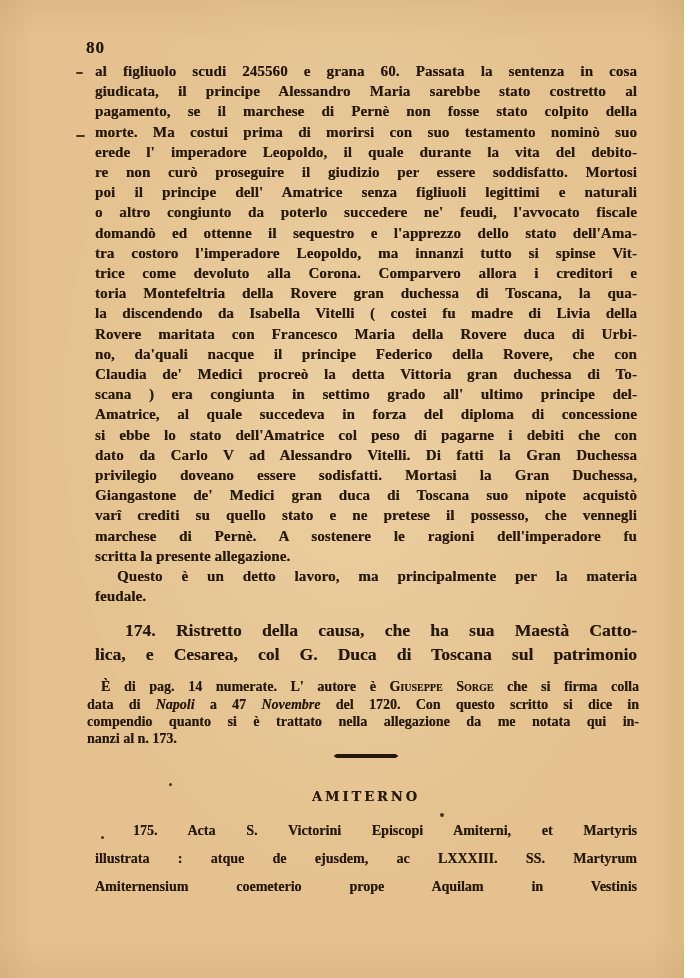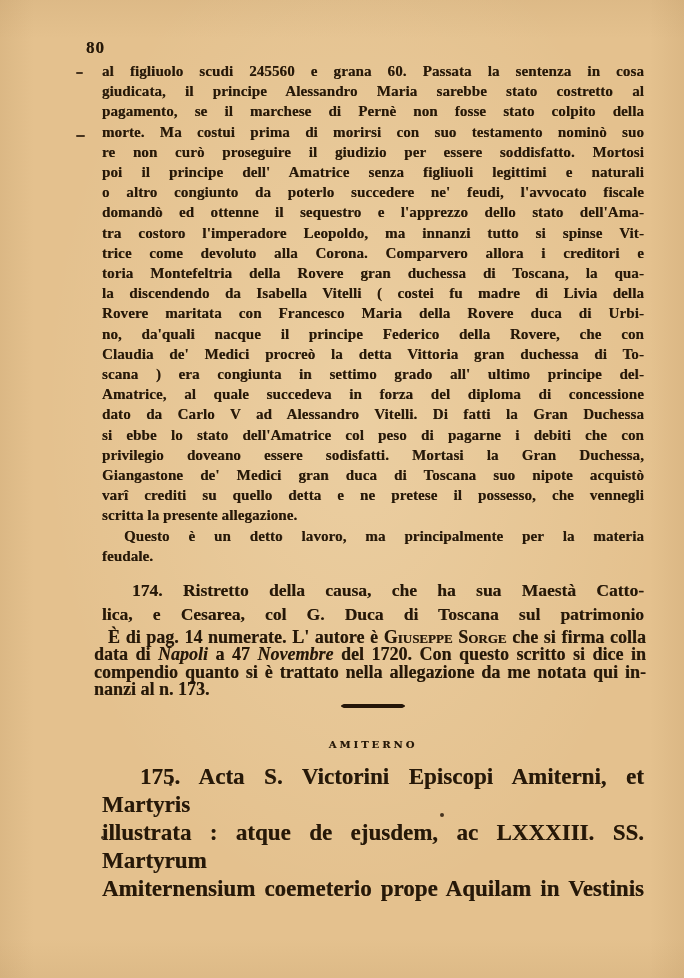--- a/index.html
+++ b/index.html
@@ -20,21 +20,21 @@
   }
   .page-number {
     position: absolute;
     left: 86px;
     top: 38px;
     font-size: 17px;
     letter-spacing: 1px;
   }
   .column {
     position: absolute;
-    left: 102px;
+    left: 95px;
     top: 61px;
     width: 542px;
   }
   .tline {
     text-align: justify;
     text-align-last: justify;
     text-justify: inter-word;
   }
   .tline.end { text-align-last: left; }
   .body-text {
@@ -43,45 +43,45 @@
     letter-spacing: 0.1px;
   }
   .body-text .tline.indent { text-indent: 22px; }
   .entry {
     font-size: 17.5px;
     line-height: 23.5px;
     margin-top: 13px;
   }
   .entry .tline.indent { text-indent: 30px; }
   .note {
-    font-size: 18px;
+    font-size: 14px;
     line-height: 17.3px;
-    margin-top: 3px;
+    margin-top: 12px;
     margin-left: -8px;
     width: calc(100% + 10px);
   }
   .note .tline.indent { text-indent: 14px; }
   .divider {
     width: 62px;
     height: 4px;
     background: #241609;
     margin: 6px auto 0 auto;
     border-radius: 2px;
     box-shadow: -2px 0 0 -1px #241609, 2px 0 0 -1px #241609;
   }
   .heading {
     margin: 31px 0 8px 0;
     text-align: center;
     font-family: "DejaVu Serif", serif;
-    font-size: 10px;
+    font-size: 13px;
     font-weight: bold;
     letter-spacing: 3px;
   }
   .entry-175 {
-    font-size: 23px;
+    font-size: 14px;
     line-height: 28px;
   }
   .entry-175 .tline.indent { text-indent: 38px; }
   .s-italic { font-style: italic; }
   .s-smallcaps { font-variant: small-caps; }
   .speck {
     position: absolute;
     background: #2a1b0c;
     border-radius: 50%;
     opacity: 0.85;
@@ -94,38 +94,40 @@
 
   <div class="page-number">80</div>
 
   <div class="column">
 
     <section class="body-text">
         <div class="tline">al figliuolo scudi 245560 e grana 60. Passata la sentenza in cosa</div>
         <div class="tline">giudicata, il principe Alessandro Maria sarebbe stato costretto al</div>
         <div class="tline">pagamento, se il marchese di Pernè non fosse stato colpito della</div>
         <div class="tline">morte. Ma costui prima di morirsi con suo testamento nominò suo</div>
+        <div class="tline">erede l' imperadore Leopoldo, il quale durante la vita del debito-</div>
         <div class="tline">re non curò proseguire il giudizio per essere soddisfatto. Mortosi</div>
         <div class="tline">poi il principe dell' Amatrice senza figliuoli legittimi e naturali</div>
         <div class="tline">o altro congiunto da poterlo succedere ne' feudi, l'avvocato fiscale</div>
         <div class="tline">domandò ed ottenne il sequestro e l'apprezzo dello stato dell'Ama-</div>
         <div class="tline">tra costoro l'imperadore Leopoldo, ma innanzi tutto si spinse Vit-</div>
         <div class="tline">trice come devoluto alla Corona. Comparvero allora i creditori e</div>
         <div class="tline">toria Montefeltria della Rovere gran duchessa di Toscana, la qua-</div>
         <div class="tline">la discendendo da Isabella Vitelli ( costei fu madre di Livia della</div>
         <div class="tline">Rovere maritata con Francesco Maria della Rovere duca di Urbi-</div>
         <div class="tline">no, da'quali nacque il principe Federico della Rovere, che con</div>
         <div class="tline">Claudia de' Medici procreò la detta Vittoria gran duchessa di To-</div>
         <div class="tline">scana ) era congiunta in settimo grado all' ultimo principe del-</div>
         <div class="tline">Amatrice, al quale succedeva in forza del diploma di concessione</div>
+        <div class="tline">si ebbe lo stato dell'Amatrice col peso di pagarne i debiti che con</div>
         <div class="tline">dato da Carlo V ad Alessandro Vitelli. Di fatti la Gran Duchessa</div>
-        <div class="tline">si ebbe lo stato dell'Amatrice col peso di pagarne i debiti che con</div>
         <div class="tline">privilegio doveano essere sodisfatti. Mortasi la Gran Duchessa,</div>
         <div class="tline">Giangastone de' Medici gran duca di Toscana suo nipote acquistò</div>
-        <div class="tline">varî crediti su quello detta e ne pretese il possesso, che vennegli</div>
+        <div class="tline">varî crediti su quello stato e ne pretese il possesso, che vennegli</div>
+        <div class="tline">marchese di Pernè. A sostenere le ragioni dell'imperadore fu</div>
         <div class="tline end">scritta la presente allegazione.</div>
       </section>
 
     <section class="body-text">
         <div class="tline indent">Questo è un detto lavoro, ma principalmente per la materia</div>
         <div class="tline end">feudale.</div>
       </section>
 
     <section class="entry">
         <div class="tline indent">174. Ristretto della causa, che ha sua Maestà Catto-</div>

